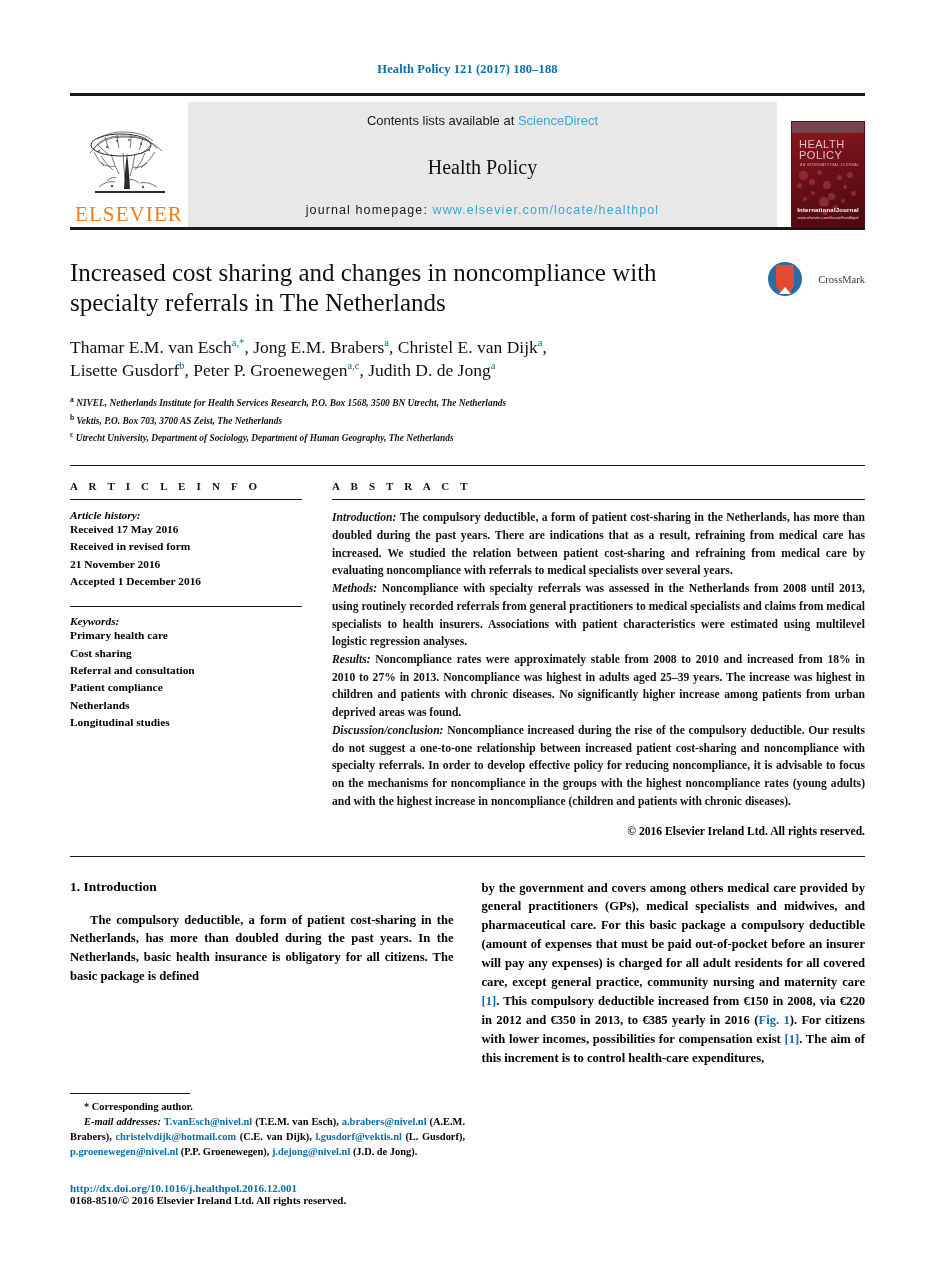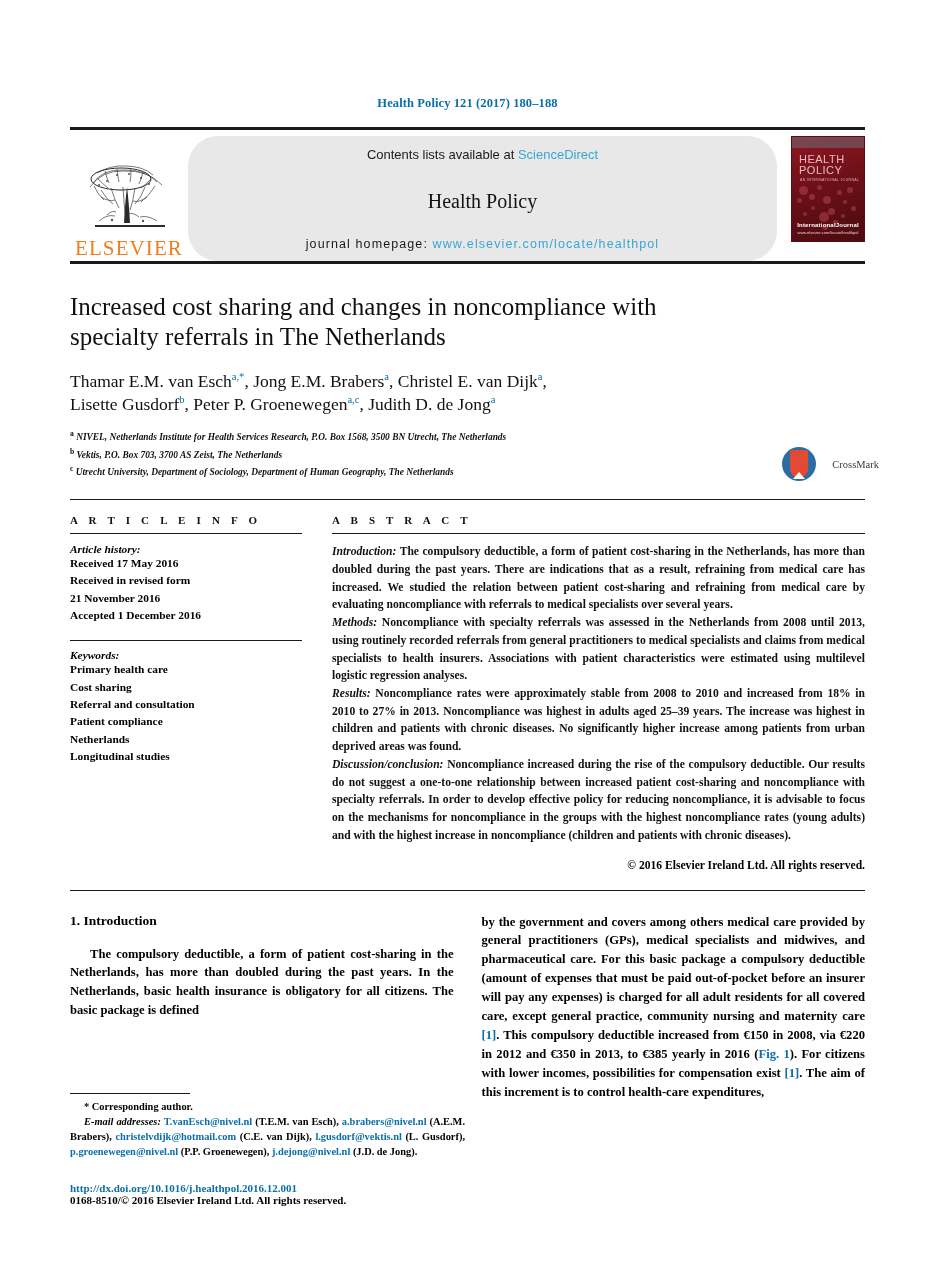--- a/index.html
+++ b/index.html
@@ -21,21 +21,21 @@
     height: 1266px;
     padding: 0;
   }
 
   
   .running-head {
     text-align: center;
     color: #0b6ea8;
     font-weight: bold;
     font-size: 12.5px;
-    padding-top: 96px;
+    padding-top: 62px;
     letter-spacing: .1px;
   }
 
   
   .masthead {
     margin: 16px 70px 0 70px;
     border-top: 3px solid #1a1a1a;
     padding-top: 6px;
     display: flex;
     align-items: stretch;
@@ -62,21 +62,20 @@
   }
   .banner {
     flex: 1 1 auto;
     background: #e8e8e8;
     display: flex;
     flex-direction: column;
     align-items: center;
     justify-content: space-between;
     padding: 11px 0 10px 0;
     min-height: 104px;
-    border-radius: 30px;
   }
   .banner-top {
     font-family: "Liberation Sans", sans-serif;
     font-size: 13px;
     color: #1a1a1a;
   }
   .banner-top a, .sd-link { color: #3aa6d8; text-decoration: none; }
   .banner-title {
     font-family: "Liberation Serif", serif;
     font-size: 20px;
@@ -88,21 +87,21 @@
     font-family: "Liberation Sans", sans-serif;
     font-size: 12.5px;
     letter-spacing: 1.1px;
     color: #1a1a1a;
   }
   .banner-home .url { color: #3aa6d8; }
   .cover-block {
     flex: 0 0 76px;
     width: 76px;
     display: flex;
-    align-items: flex-start;
+    align-items: flex-end;
     justify-content: flex-end;
     margin-left: 12px;
   }
   .cover {
     width: 72px;
     height: 104px;
     background: linear-gradient(165deg,#8f1720 0%, #6d1018 45%, #4c0a10 100%);
     position: relative;
     overflow: hidden;
     border: 1px solid #5a0d13;
@@ -136,23 +135,23 @@
   .cover .cfootlogo{
     color:#fff; font-size:6px; font-weight:bold; letter-spacing:.2px;
   }
   .masthead-rule {
     margin: 0 70px;
     border-bottom: 3px solid #1a1a1a;
   }
 
   
   .titleblock {
-    margin: 28px 56px 0 70px;
-    display: flex;
-    align-items: flex-end;
+    margin: 28px 70px 0 70px;
+    display: flex;
+    align-items: flex-start;
   }
   .titletext { flex: 1 1 auto; padding-right: 14px; }
   h1.paper-title {
     font-family: "Liberation Serif", serif;
     font-size: 25px;
     font-weight: 400;
     line-height: 1.2;
     margin: 0 0 18px 0;
     color: #111;
     max-width: 660px;

